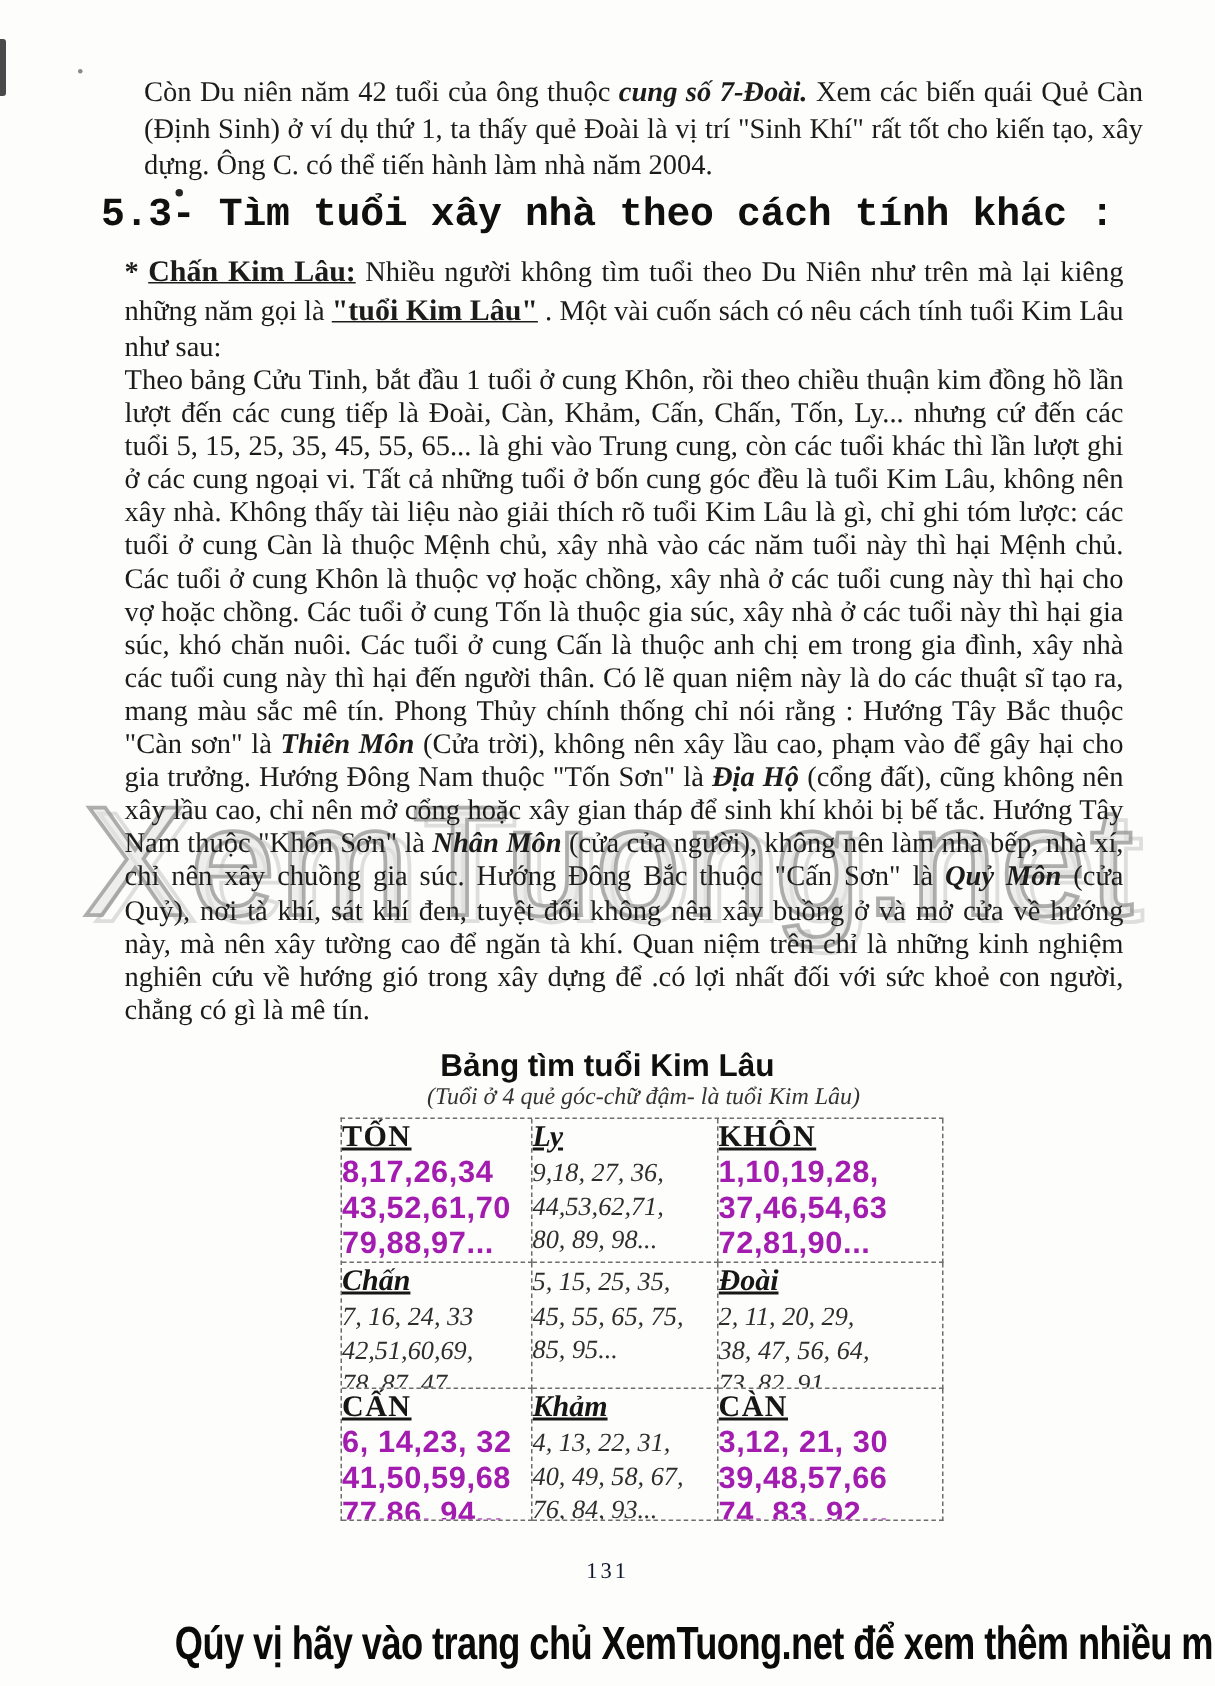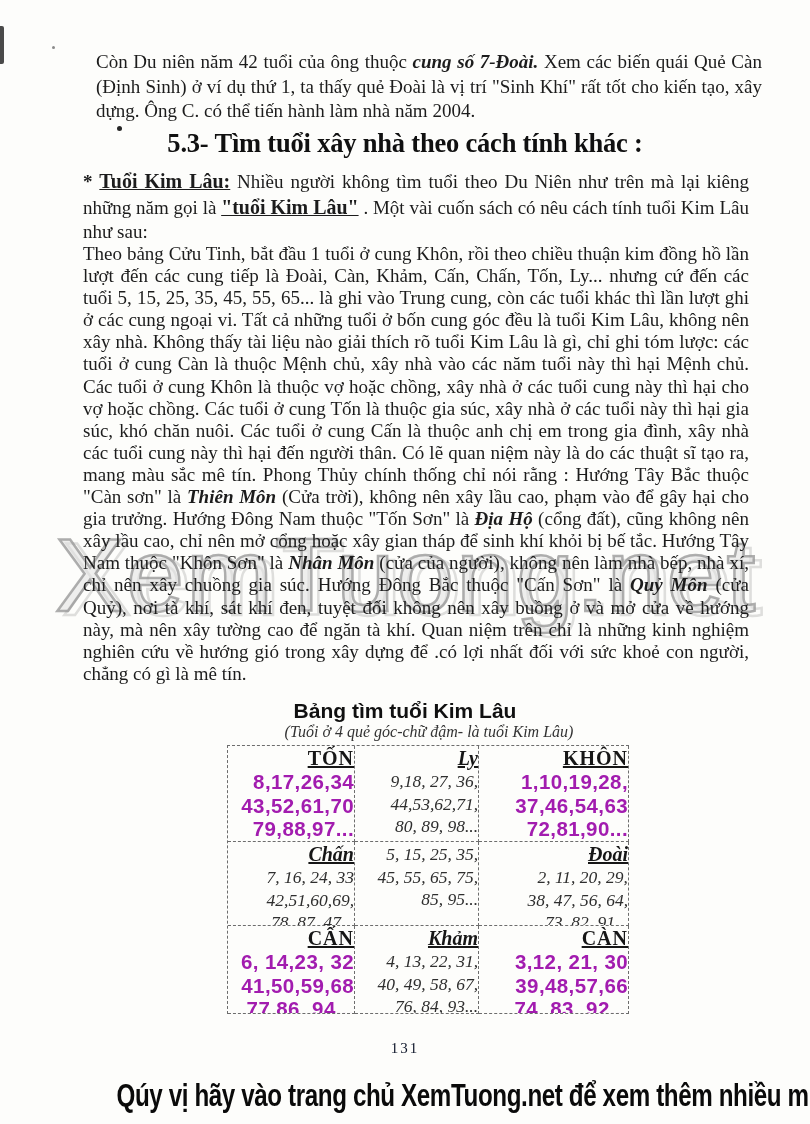--- a/index.html
+++ b/index.html
@@ -11,21 +11,21 @@
   .page{position:absolute;inset:0;}
 
   
   .artifact-edge{position:absolute;left:0;top:26px;width:4px;height:38px;background:#2a2a2a;border-radius:0 2px 2px 0;opacity:.85;}
   .artifact-dot{position:absolute;left:117px;top:126px;width:5px;height:5px;background:#262626;border-radius:50%;}
   .artifact-speck{position:absolute;left:52px;top:46px;width:3px;height:3px;background:#8a8a8a;border-radius:50%;}
 
   .para{position:absolute;left:83px;width:666px;margin:0;text-align:justify;z-index:2;}
   #para1{top:50px;font-size:19px;line-height:24.5px;margin-left:13px;}
   #heading{position:absolute;top:128px;left:0;width:100%;margin:0;text-align:center;z-index:2;
-    font-family:Liberation Serif, serif;font-weight:bold;font-size:26.5px;letter-spacing:-.2px;color:#101010;}
+    font-family:Liberation Mono, monospace;font-weight:bold;font-size:26.5px;letter-spacing:-.2px;color:#101010;}
   #para2{top:169px;font-size:19px;line-height:24.6px;}
   #para3{top:243px;font-size:19px;line-height:22.1px;}
 
   .s-b{font-weight:bold;}
   .s-bi{font-weight:bold;font-style:italic;}
   .s-bu{font-weight:bold;text-decoration:underline;font-size:1.05em;}
 
   
   .watermark{
     position:absolute;left:55px;top:495px;width:700px;z-index:1;
@@ -44,21 +44,21 @@
   #table-title{position:absolute;top:699px;width:100%;text-align:center;z-index:2;
     font-family:"Liberation Sans", sans-serif;font-weight:bold;font-size:21px;color:#101010;}
   #table-subtitle{position:absolute;top:723px;width:100%;text-align:center;z-index:2;
     font-style:italic;font-size:16px;color:#333;padding-left:24px;}
 
   .kimlau-table{
     position:absolute;left:227px;top:745px;width:401px;z-index:2;
     display:grid;grid-template-columns:127px 124px 150px;grid-template-rows:96px 84px 88px;
     border-top:1px dashed #6d6d6d;border-left:1px dashed #6d6d6d;
   }
-  .cell{border-right:1px dashed #6d6d6d;border-bottom:1px dashed #6d6d6d;text-align:right;padding-top:1px;overflow:hidden;}
+  .cell{border-right:1px dashed #6d6d6d;border-bottom:1px dashed #6d6d6d;text-align:left;padding-top:1px;overflow:hidden;}
   .cell .hdr{font-size:20px;line-height:23px;text-decoration:underline;color:#161616;}
   .corner .hdr{font-weight:bold;letter-spacing:1px;}
   .edge .hdr{font-weight:bold;font-style:italic;}
   .corner .num{font-family:"Liberation Sans", sans-serif;font-weight:bold;font-size:20.5px;line-height:23.5px;letter-spacing:.4px;color:#a21caf;}
   .edge .num{font-style:italic;font-size:17.5px;line-height:22.5px;color:#2e2e2e;}
 
   .page-number{position:absolute;top:1040px;width:100%;text-align:center;z-index:2;
     font-size:15px;letter-spacing:2px;color:#0f172a;}
 
   .footer{position:absolute;top:1078px;width:100%;text-align:center;z-index:3;}
@@ -75,21 +75,21 @@
   <div class="artifact-edge"></div>
   <div class="artifact-speck"></div>
   <div class="artifact-dot"></div>
 
   <div class="watermark" data-text="XemTuong.net">XemTuong.net</div>
 
   <p id="para1" class="para"><span>Còn Du niên năm 42 tuổi của ông thuộc </span><span class="s-bi">cung số 7-Đoài.</span><span> Xem các biến quái Quẻ Càn (Định Sinh) ở ví dụ thứ 1, ta thấy quẻ Đoài là vị trí "Sinh Khí" rất tốt cho kiến tạo, xây dựng. Ông C. có thể tiến hành làm nhà năm 2004.</span></p>
 
   <h2 id="heading">5.3- Tìm tuổi xây nhà theo cách tính khác :</h2>
 
-  <p id="para2" class="para"><span class="s-b">* </span><span class="s-bu">Tuổi Kim Lâu:</span><span> Nhiều người không tìm tuổi theo Du Niên như trên mà lại kiêng những năm gọi là </span><span class="s-bu">"tuổi Kim Lâu"</span><span> . Một vài cuốn sách có nêu cách tính tuổi Kim Lâu như sau:</span></p>
+  <p id="para2" class="para"><span class="s-b">* </span><span class="s-bu">Chấn Kim Lâu:</span><span> Nhiều người không tìm tuổi theo Du Niên như trên mà lại kiêng những năm gọi là </span><span class="s-bu">"tuổi Kim Lâu"</span><span> . Một vài cuốn sách có nêu cách tính tuổi Kim Lâu như sau:</span></p>
 
   <p id="para3" class="para"><span>Theo bảng Cửu Tinh, bắt đầu 1 tuổi ở cung Khôn, rồi theo chiều thuận kim đồng hồ lần lượt đến các cung tiếp là Đoài, Càn, Khảm, Cấn, Chấn, Tốn, Ly... nhưng cứ đến các tuổi 5, 15, 25, 35, 45, 55, 65... là ghi vào Trung cung, còn các tuổi khác thì lần lượt ghi ở các cung ngoại vi. Tất cả những tuổi ở bốn cung góc đều là tuổi Kim Lâu, không nên xây nhà. Không thấy tài liệu nào giải thích rõ tuổi Kim Lâu là gì, chỉ ghi tóm lược: các tuổi ở cung Càn là thuộc Mệnh chủ, xây nhà vào các năm tuổi này thì hại Mệnh chủ. Các tuổi ở cung Khôn là thuộc vợ hoặc chồng, xây nhà ở các tuổi cung này thì hại cho vợ hoặc chồng. Các tuổi ở cung Tốn là thuộc gia súc, xây nhà ở các tuổi này thì hại gia súc, khó chăn nuôi. Các tuổi ở cung Cấn là thuộc anh chị em trong gia đình, xây nhà các tuổi cung này thì hại đến người thân. Có lẽ quan niệm này là do các thuật sĩ tạo ra, mang màu sắc mê tín. Phong Thủy chính thống chỉ nói rằng : Hướng Tây Bắc thuộc "Càn sơn" là </span><span class="s-bi">Thiên Môn</span><span> (Cửa trời), không nên xây lầu cao, phạm vào để gây hại cho gia trưởng. Hướng Đông Nam thuộc "Tốn Sơn" là </span><span class="s-bi">Địa Hộ</span><span> (cổng đất), cũng không nên xây lầu cao, chỉ nên mở cổng hoặc xây gian tháp để sinh khí khỏi bị bế tắc. Hướng Tây Nam thuộc "Khôn Sơn" là </span><span class="s-bi">Nhân Môn</span><span> (cửa của người), không nên làm nhà bếp, nhà xí, chỉ nên xây chuồng gia súc. Hướng Đông Bắc thuộc "Cấn Sơn" là </span><span class="s-bi">Quỷ Môn</span><span> (cửa Quỷ), nơi tà khí, sát khí đen, tuyệt đối không nên xây buồng ở và mở cửa về hướng này, mà nên xây tường cao để ngăn tà khí. Quan niệm trên chỉ là những kinh nghiệm nghiên cứu về hướng gió trong xây dựng để .có lợi nhất đối với sức khoẻ con người, chẳng có gì là mê tín.</span></p>
 
   <div id="table-title">Bảng tìm tuổi Kim Lâu</div>
   <div id="table-subtitle">(Tuổi ở 4 quẻ góc-chữ đậm- là tuổi Kim Lâu)</div>
 
   <div class="kimlau-table">
     <div class="cell corner">
       <div class="hdr">TỐN</div>
       <div class="num">8,17,26,34</div>

